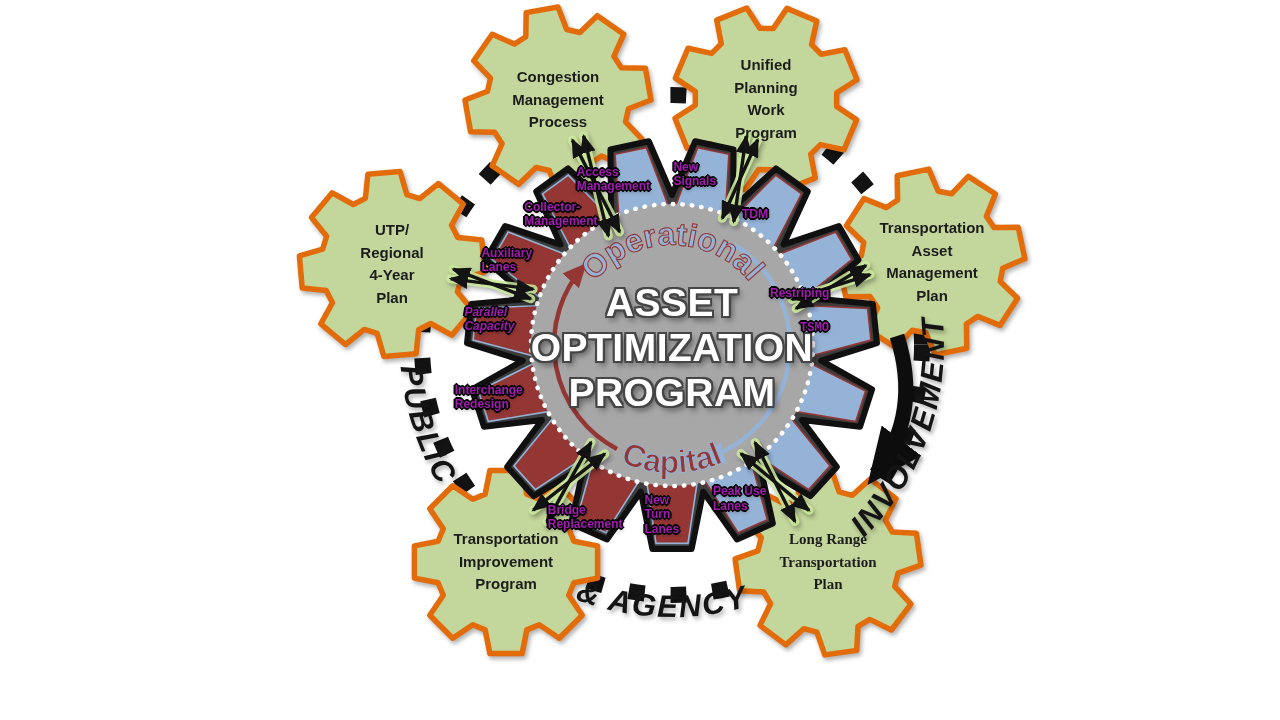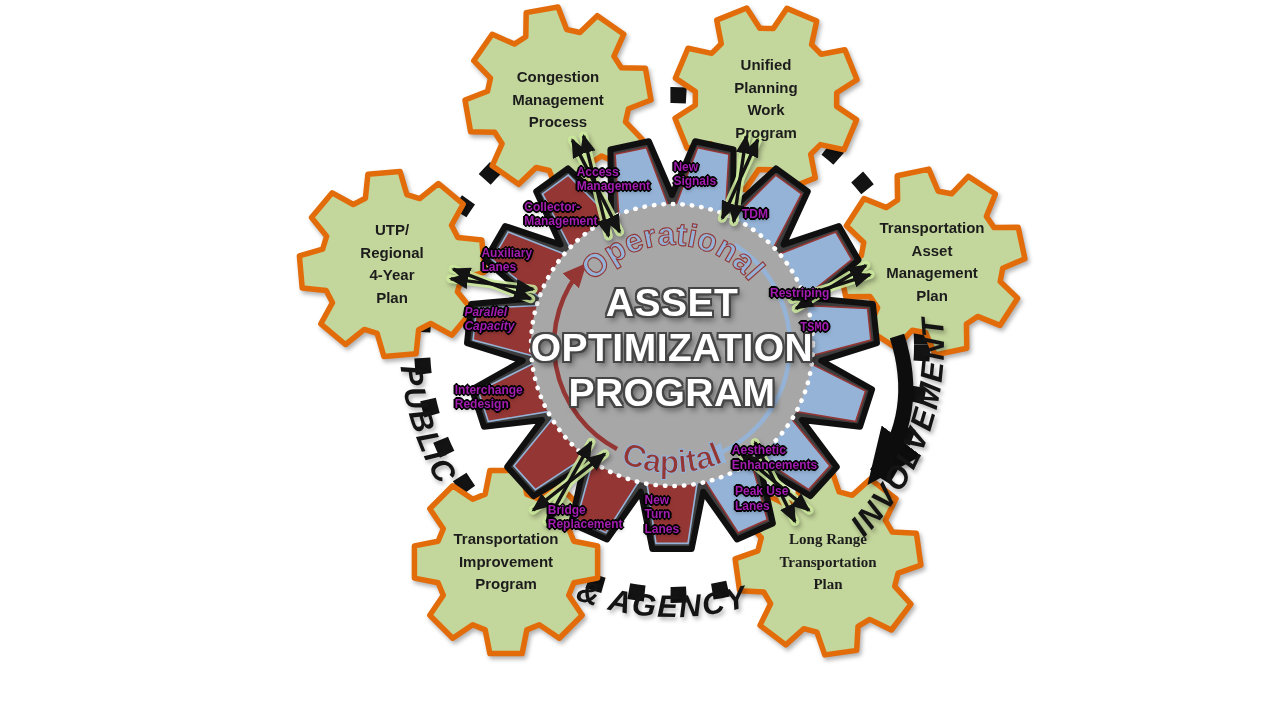--- a/index.html
+++ b/index.html
@@ -164,24 +164,22 @@
 Lanes</div>
       <div class="tooth-label" style="left: 506.909px; top: 319px; width: 85px; font-style: italic;">Parallel
 Capacity</div>
       <div class="tooth-label" style="left: 512.223px; top: 396.915px; width: 115px;">Interchange
 Redesign</div>
       <div class="tooth-label" style="left: 605.295px; top: 517px; width: 115px;">Bridge
 Replacement</div>
       <div class="tooth-label" style="left: 672px; top: 515px; width: 55px;">New
 Turn
 Lanes</div>
-      <div class="tooth-label" style="left: 758px; top: 498.476px; width: 90px; padding-left: 44px;">Peak Use
+      <div class="tooth-label" style="left: 736px; top: 498.476px; width: 90px; padding-left: 44px;">Peak Use
 Lanes</div>
-      <div class="tooth-label" style="left: 796.848px; top: 457.414px; width: 130px;">Aesthetic
-Enhancements</div>
       <div class="tooth-label" style="left: 831.124px; top: 328.275px; width: 62px; font-family: Liberation Mono, monospace;">TSMO</div>
       <div class="tooth-label" style="left: 817.492px; top: 261px; width: 95px; margin-top: 32px;">Restriping</div>
       <div class="tooth-label" style="left: 771.923px; top: 214px; width: 60px;">TDM</div>
       <div class="gear-label" style="left: 558px; top: 100px; width: 140px;">Congestion
 Management
 Process</div>
       <div class="gear-label" style="left: 766px; top: 99px; width: 140px; text-align: center;">Unified
 Planning
 Work
 Program</div>

